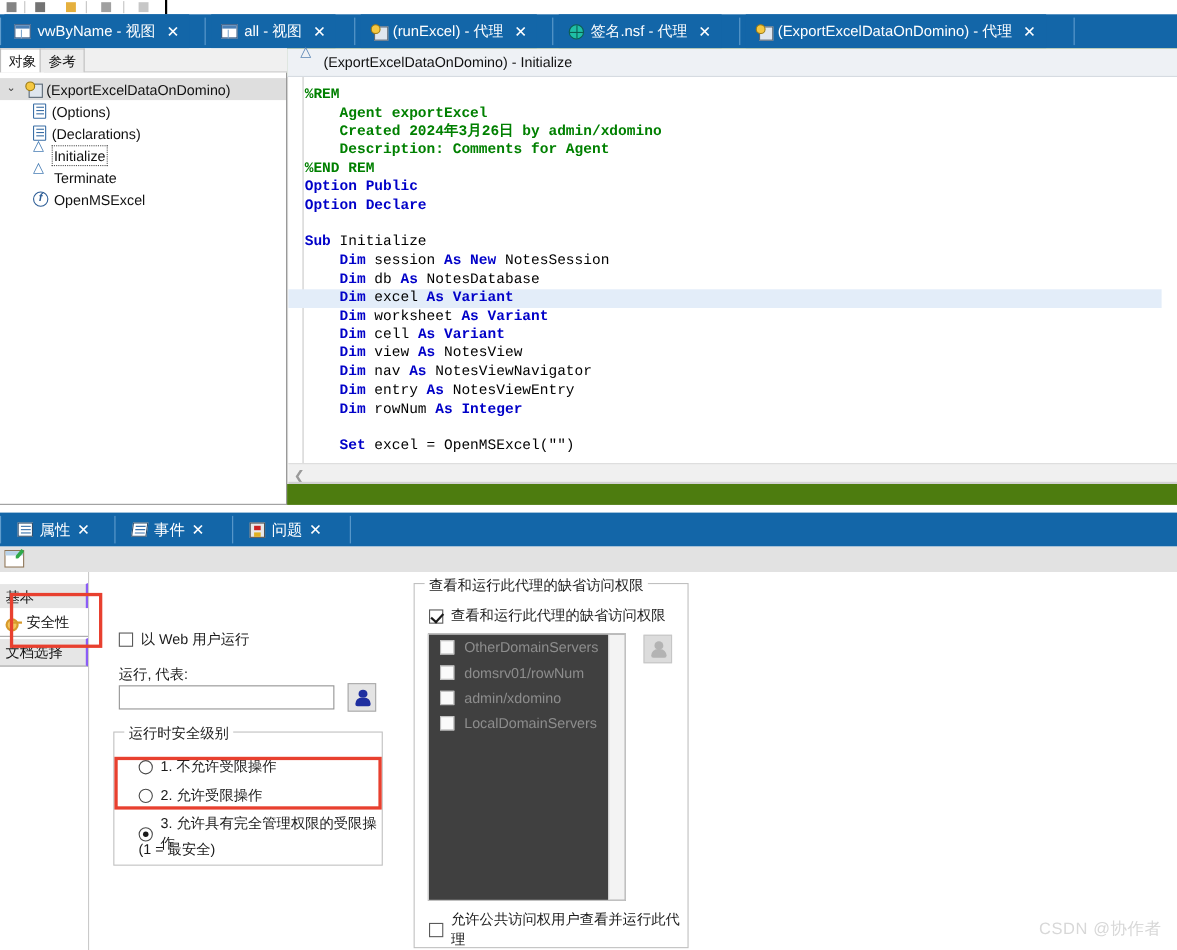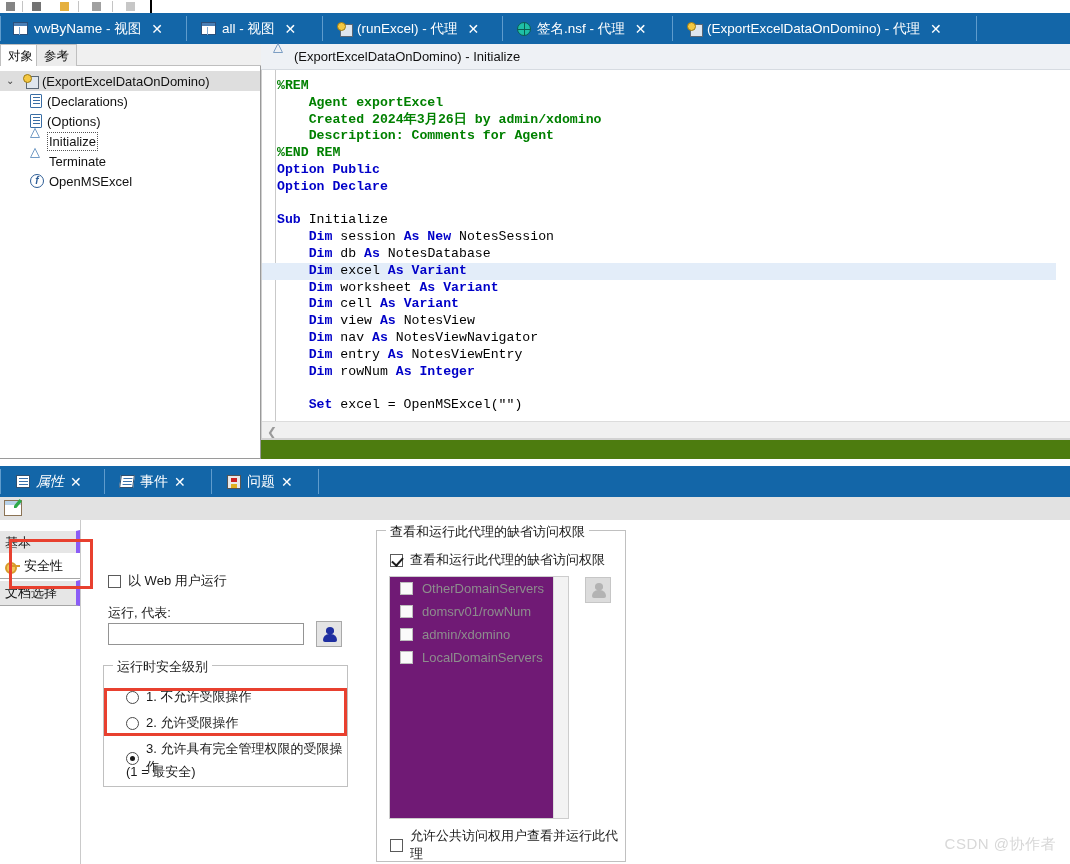--- a/index.html
+++ b/index.html
@@ -212,21 +212,21 @@
     content:""; position:absolute; left:9px; top:-2px; width:8px; height:9px;
     background:#2faa4a; clip-path:polygon(30% 100%,0 100%,0 75%,70% 0,100% 25%);
   }
 
   #vtabs { position:absolute; left:0; top:23px; width:80px; height:344px; background:#ffffff; }
   .vtab {
     position:absolute; left:0; width:80px; height:26px;
     display:flex; align-items:center; gap:4px; padding-left:5px;
     font-size:13px; color:#111; background:#e6e6e6;
     border-top:1px solid #ffffff; border-bottom:1px solid #a6a6a6;
-    border-right:4px solid #8b5cf6;
+    border-right:2px solid #8b5cf6;
     white-space:nowrap; overflow:hidden;
   }
   .vtab.active { background:#ffffff; border-right:none; }
   .ic-key { width:15px; height:11px; position:relative; flex:0 0 auto; }
   .ic-key::before{
     content:""; position:absolute; left:0; top:1px; width:8px; height:8px;
     border-radius:50%; border:2px solid #d79a2b; background:#f2c75c;
   }
   .ic-key::after{
     content:""; position:absolute; left:7px; top:4px; width:8px; height:2px; background:#d79a2b;
@@ -274,21 +274,21 @@
     border-radius:50% 50% 40% 40%; background:#1f2fa0;
   }
   .personbtn::after{
     content:""; position:absolute; left:6px; top:12px; width:14px; height:8px;
     border-radius:6px 6px 2px 2px; background:#1f2fa0;
   }
   .personbtn.dis { background:#dcdcdc; border-color:#c6c6c6; }
   .personbtn.dis::before, .personbtn.dis::after { background:#b3b3b3; }
 
   .listbox {
-    border:1px solid #cdcdcd; background:#701a75;
+    border:1px solid #cdcdcd; background:#404040;
   }
   .listbox .li {
     display:flex; align-items:center; gap:9px; height:23px; padding-left:10px;
     font-size:13px; color:#8d8d8d;
   }
   .lb-scroll {
     position:absolute; right:0; top:0; bottom:0; width:15px;
     background:#f3f3f3; border-left:1px solid #dcdcdc;
   }
 
@@ -365,25 +365,25 @@
   </div>
 
   <div id="ob-tree">
     <div class="tree-row root sel">
       <span class="chev">⌄</span>
       <span class="ic ic-agent"></span>
       <span class="tree-label">(ExportExcelDataOnDomino)</span>
     </div>
     <div class="tree-row child">
       <span class="ic-script"></span>
-      <span class="tree-label">(Declarations)</span>
+      <span class="tree-label">(Options)</span>
     </div>
     <div class="tree-row child">
       <span class="ic-script"></span>
-      <span class="tree-label">(Options)</span>
+      <span class="tree-label">(Declarations)</span>
     </div>
     <div class="tree-row child focus">
       <span class="ic-tri"></span>
       <span class="tree-label">Initialize</span>
     </div>
     <div class="tree-row child">
       <span class="ic-tri"></span>
       <span class="tree-label">Terminate</span>
     </div>
     <div class="tree-row child">
@@ -404,21 +404,21 @@
     <div id="code-text"><div class="cl"><span class="cm">%REM</span></div><div class="cl"><span class="cm">    Agent exportExcel</span></div><div class="cl"><span class="cm">    Created 2024年3月26日 by admin/xdomino</span></div><div class="cl"><span class="cm">    Description: Comments for Agent</span></div><div class="cl"><span class="cm">%END REM</span></div><div class="cl"><span class="kw">Option Public</span></div><div class="cl"><span class="kw">Option Declare</span></div><div class="cl"><span class="pl"> </span></div><div class="cl"><span class="kw">Sub </span><span class="pl">Initialize</span></div><div class="cl"><span class="kw">    Dim </span><span class="pl">session </span><span class="kw">As New </span><span class="pl">NotesSession</span></div><div class="cl"><span class="kw">    Dim </span><span class="pl">db </span><span class="kw">As </span><span class="pl">NotesDatabase</span></div><div class="cl hl"><span class="kw">    Dim </span><span class="pl">excel </span><span class="kw">As Variant</span></div><div class="cl"><span class="kw">    Dim </span><span class="pl">worksheet </span><span class="kw">As Variant</span></div><div class="cl"><span class="kw">    Dim </span><span class="pl">cell </span><span class="kw">As Variant</span></div><div class="cl"><span class="kw">    Dim </span><span class="pl">view </span><span class="kw">As </span><span class="pl">NotesView</span></div><div class="cl"><span class="kw">    Dim </span><span class="pl">nav </span><span class="kw">As </span><span class="pl">NotesViewNavigator</span></div><div class="cl"><span class="kw">    Dim </span><span class="pl">entry </span><span class="kw">As </span><span class="pl">NotesViewEntry</span></div><div class="cl"><span class="kw">    Dim </span><span class="pl">rowNum </span><span class="kw">As Integer</span></div><div class="cl"><span class="pl"> </span></div><div class="cl"><span class="kw">    Set </span><span class="pl">excel = OpenMSExcel("")</span></div><div class="cl"><span class="pl"> </span></div><div class="cl"><span class="cm">    ' Print out the header row</span></div></div>
     <div id="code-hscroll">
       <span class="arr-l">❮</span>
       <span class="track-line"></span>
     </div>
   </div>
 </div>
 
 <div id="bottom-tabstrip">
   <div class="btab-div" style="left:0px;"></div>
-  <div class="btab" style="left:6px;font-style:italic;">
+  <div class="btab" style="left:6px;">
     <span class="ic-props"></span>
     <span>属性</span>
     <span class="tab-x">✕</span>
   </div>
   <div class="btab-div" style="left:104px;"></div>
 
   <div class="btab" style="left:110px;">
     <span class="ic-events"></span>
     <span>事件</span>
     <span class="tab-x">✕</span>

